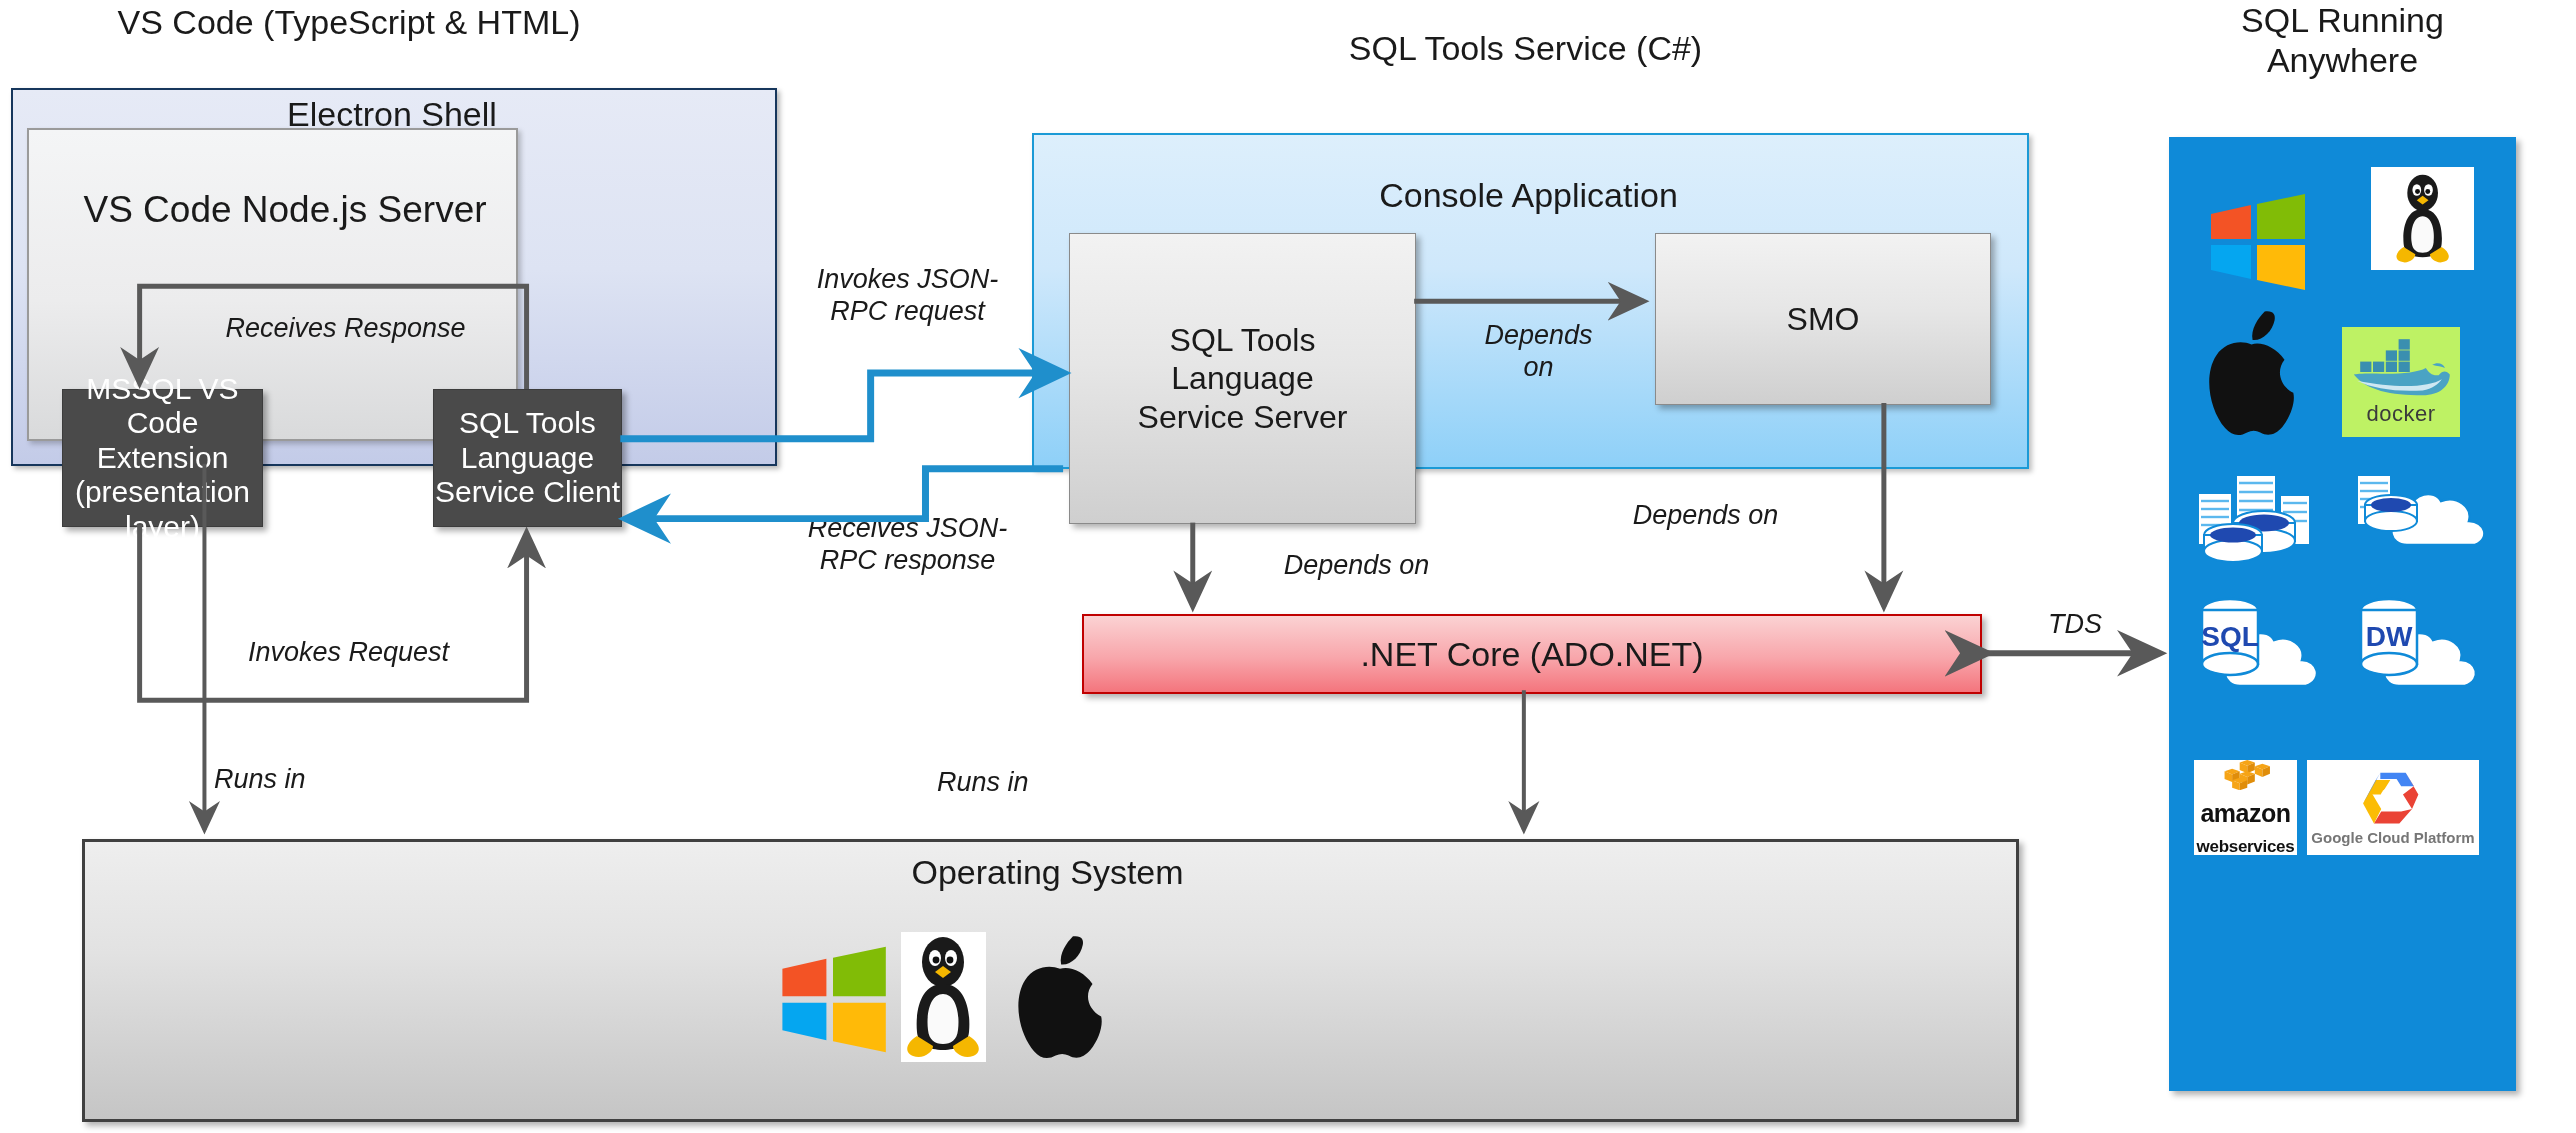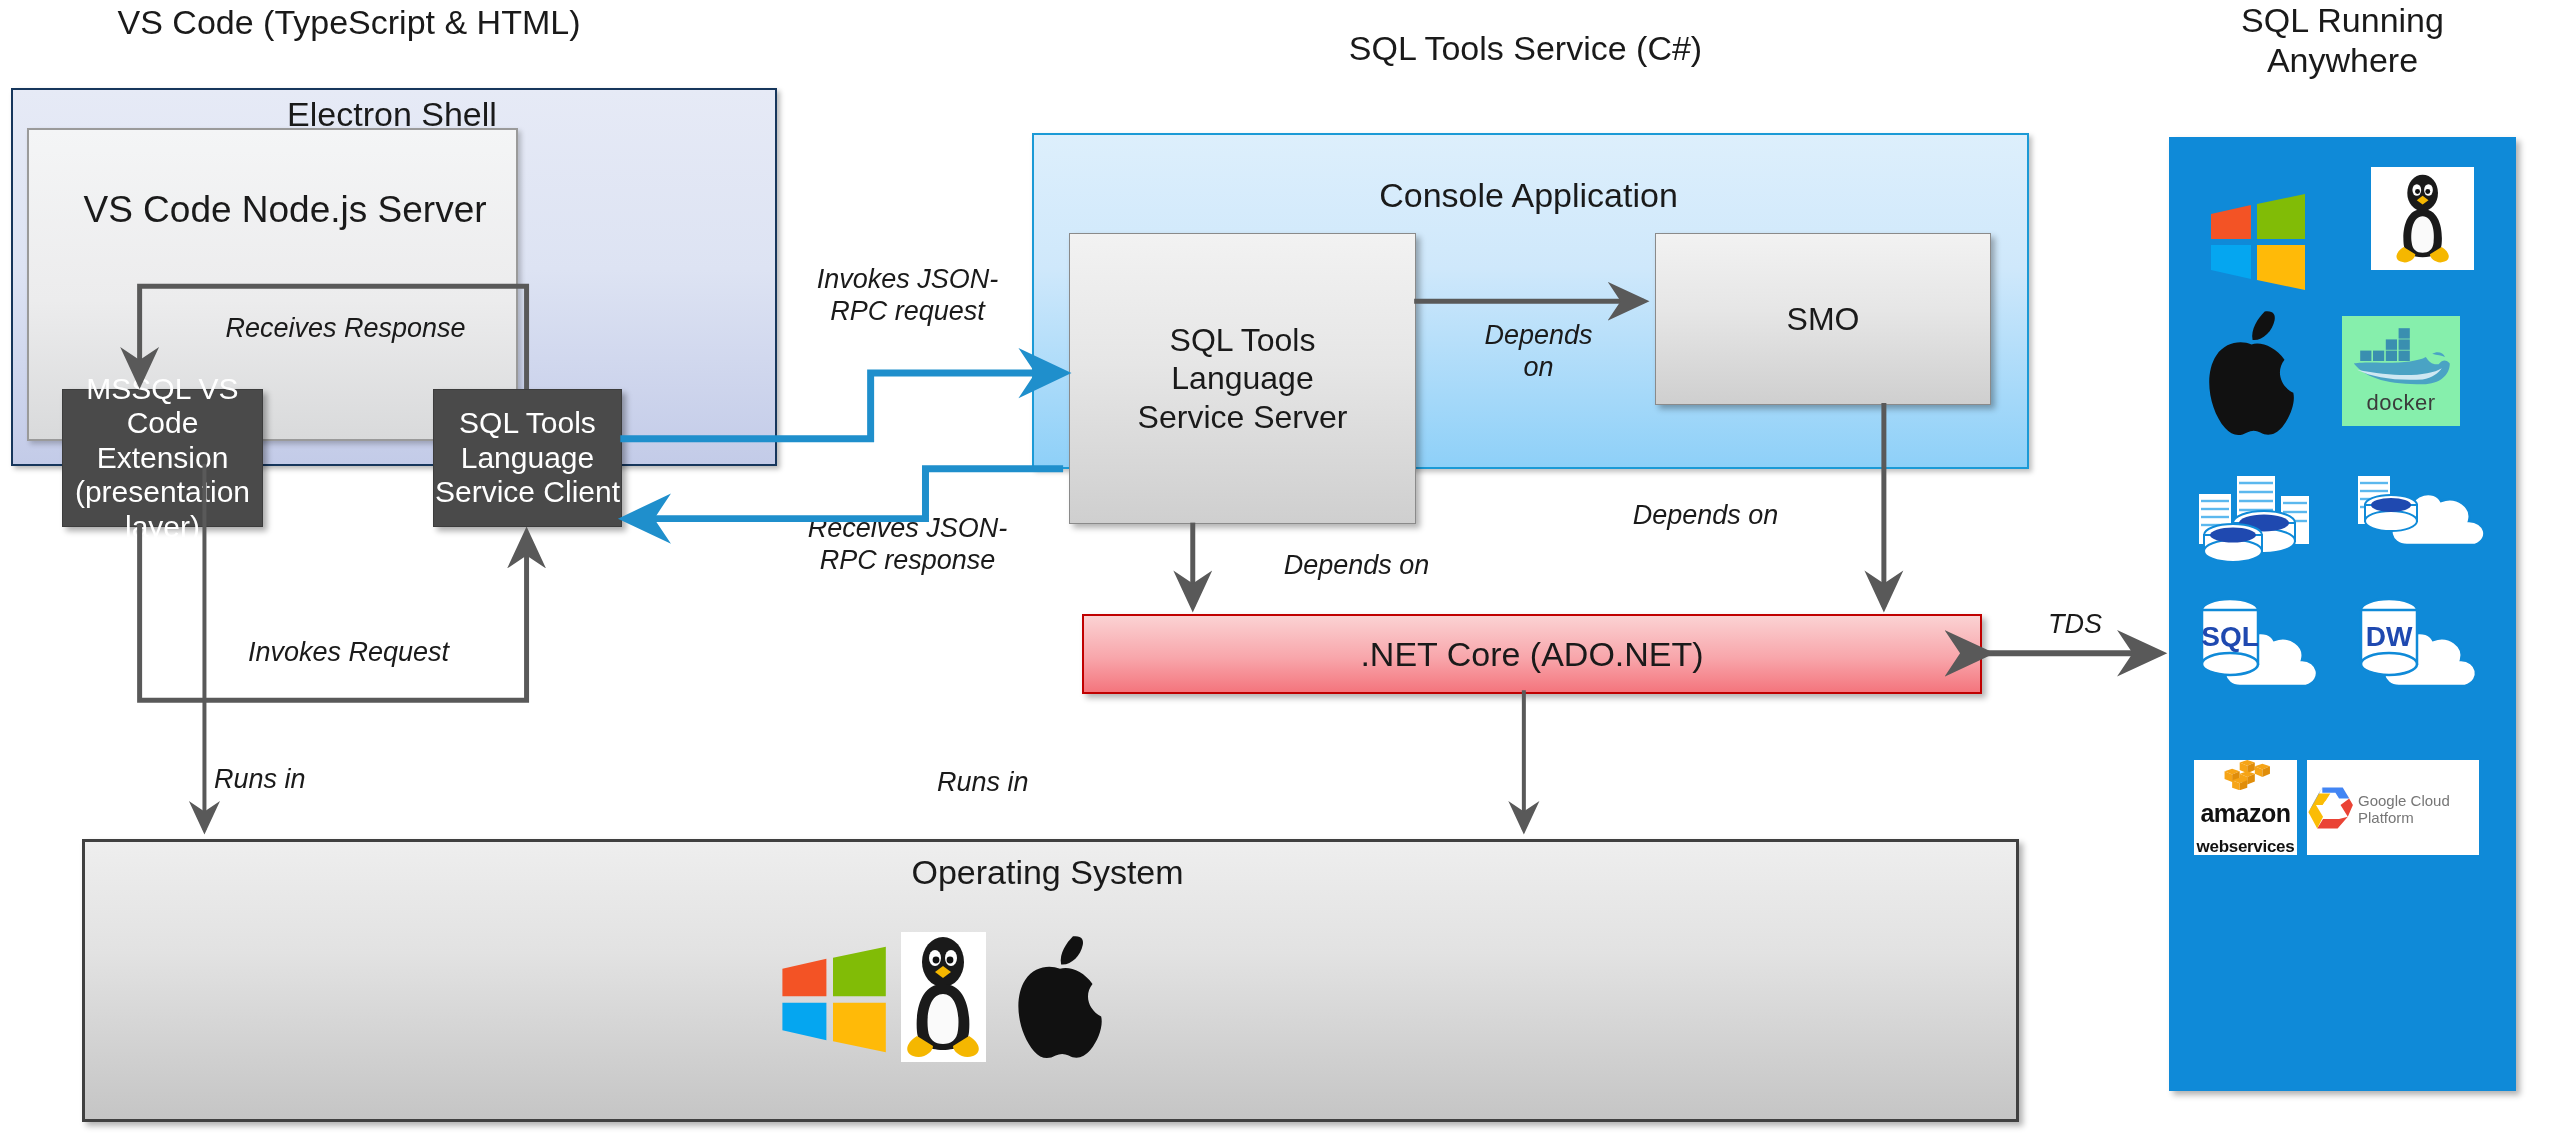--- a/index.html
+++ b/index.html
@@ -183,21 +183,21 @@
     <path d="M16 104 C6 110 2 120 12 124 C22 128 32 120 32 114 Z" fill="#f5b700"></path>
     <path d="M68 104 C78 110 82 120 72 124 C62 128 52 120 52 114 Z" fill="#f5b700"></path>
   </svg>
 </div>
 
 <svg width="115" height="132" viewBox="0 0 100 120" class="abs" style="left:2194px;top:307px;">
   <path d="M62 4 C56 10 49 20 51 30 C60 31 69 22 71 12 C72 7 70 3 62 4 Z" fill="#111"></path>
   <path d="M50 34 C40 30 26 32 18 44 C6 62 12 94 26 110 C32 117 39 118 46 114 C50 112 54 112 58 114 C65 118 72 116 78 109 C86 99 90 86 88 78 C76 72 72 58 80 48 C72 36 58 31 50 34 Z" fill="#111"></path>
 </svg>
 
-<div class="abs" style="left:2342px;top:316px;width:118px;height:110px;background:#86efac;display:flex;flex-direction:column;align-items:center;justify-content:center;">
+<div class="abs" style="left:2342px;top:327px;width:118px;height:110px;background:#bef264;display:flex;flex-direction:column;align-items:center;justify-content:center;">
   <svg width="104" height="62" viewBox="0 0 130 76">
     <g fill="#3a8fb0">
       <rect x="30" y="30" width="14" height="13"></rect>
         <rect x="46" y="30" width="14" height="13"></rect>
       <rect x="62" y="30" width="14" height="13"></rect>
         <rect x="46" y="16" width="14" height="13"></rect>
       <rect x="62" y="16" width="14" height="13"></rect>
         <rect x="62" y="2" width="14" height="13"></rect>
       <rect x="14" y="30" width="14" height="13"></rect>
     </g>
@@ -291,21 +291,21 @@
         <polygon points="54,22 54,34 42,39 42,27" fill="#e08d0a"></polygon>
       <polygon points="18,32 30,28 42,32 30,37"></polygon>
         <polygon points="18,32 18,44 30,48 30,37"></polygon>
         <polygon points="42,32 42,44 30,48 30,37" fill="#e08d0a"></polygon>
     </g>
   </svg>
   <div style="font-size:25px;font-weight:bold;color:#111;line-height:.95;letter-spacing:-0.5px;">amazon</div>
   <div style="font-size:17px;font-weight:bold;color:#111;line-height:1;letter-spacing:-0.3px;">webservices</div>
 </div>
 
-<div class="abs logo-tile" style="left:2307px;top:760px;width:172px;height:95px;flex-direction:row;">
+<div class="abs logo-tile" style="left:2307px;top:760px;width:172px;height:95px;flex-direction:column;font-weight:bold;">
   <svg width="64" height="58" viewBox="0 0 70 64">
     <path d="M21 4 L49 4 L58 19 L44 19 L39 11 L21 11 Z" fill="#4285f4"></path>
     <path d="M49 4 L63 28 L56 44 L46 28 L58 19 Z" fill="#ea4335"></path>
     <path d="M56 44 L42 60 L14 60 L22 47 L44 47 Z" fill="#ea4335"></path>
     <path d="M14 60 L2 38 L10 24 L22 44 Z" fill="#fbbc05"></path>
     <path d="M2 38 L16 12 L32 12 L22 28 L10 28 Z" fill="#fbbc05"></path>
     <path d="M21 4 L10 24 L2 38 L16 12 Z" fill="#4285f4"></path>
     <circle cx="33" cy="32" r="12" fill="#fff"></circle>
   </svg>
   <div style="font-size:15px;color:#767676;margin-top:2px;">Google Cloud Platform</div>

